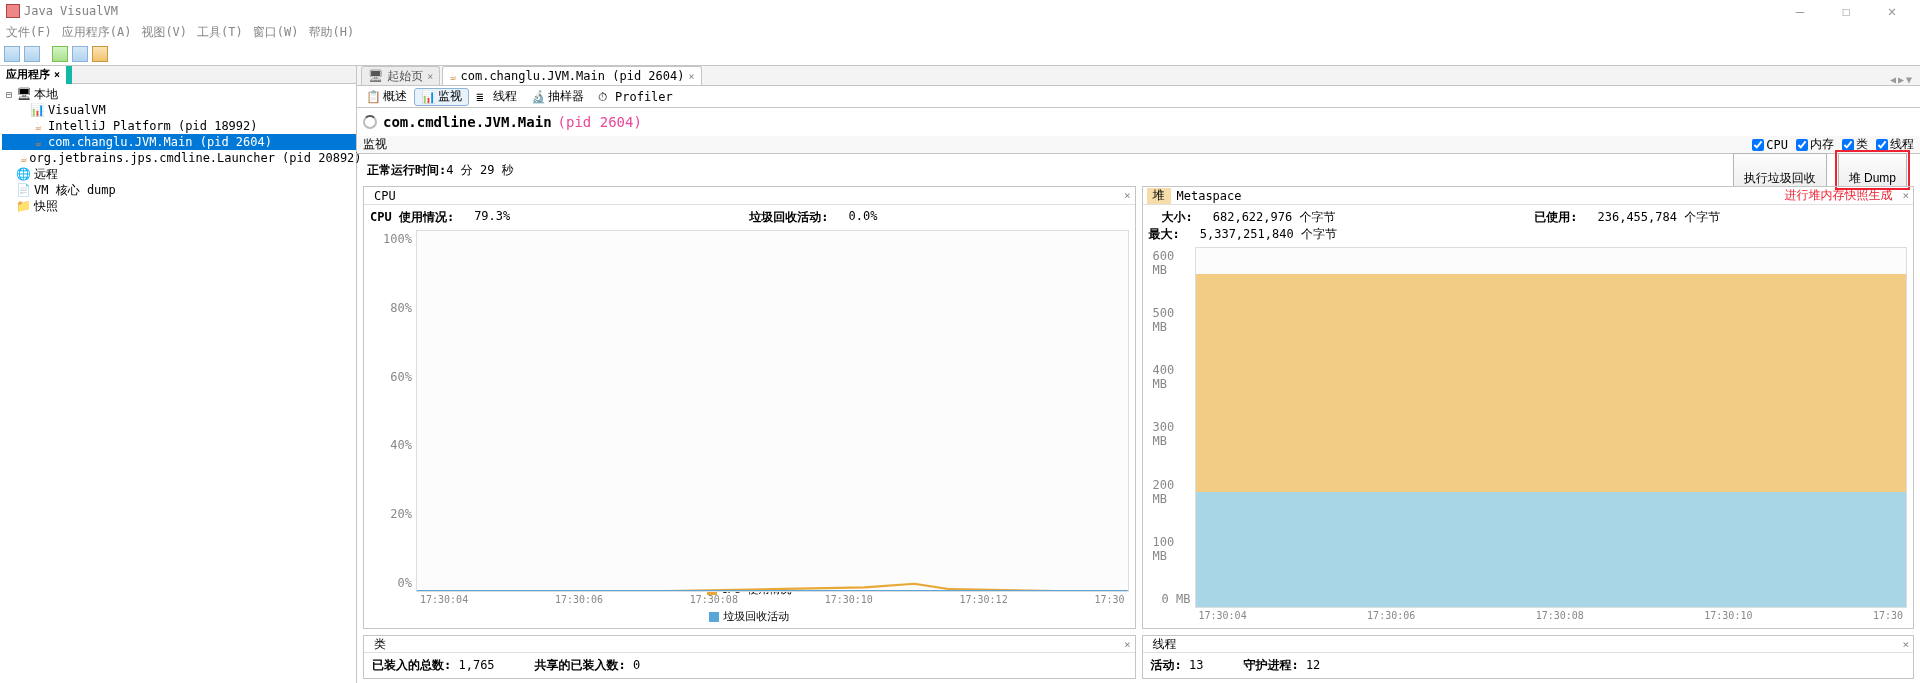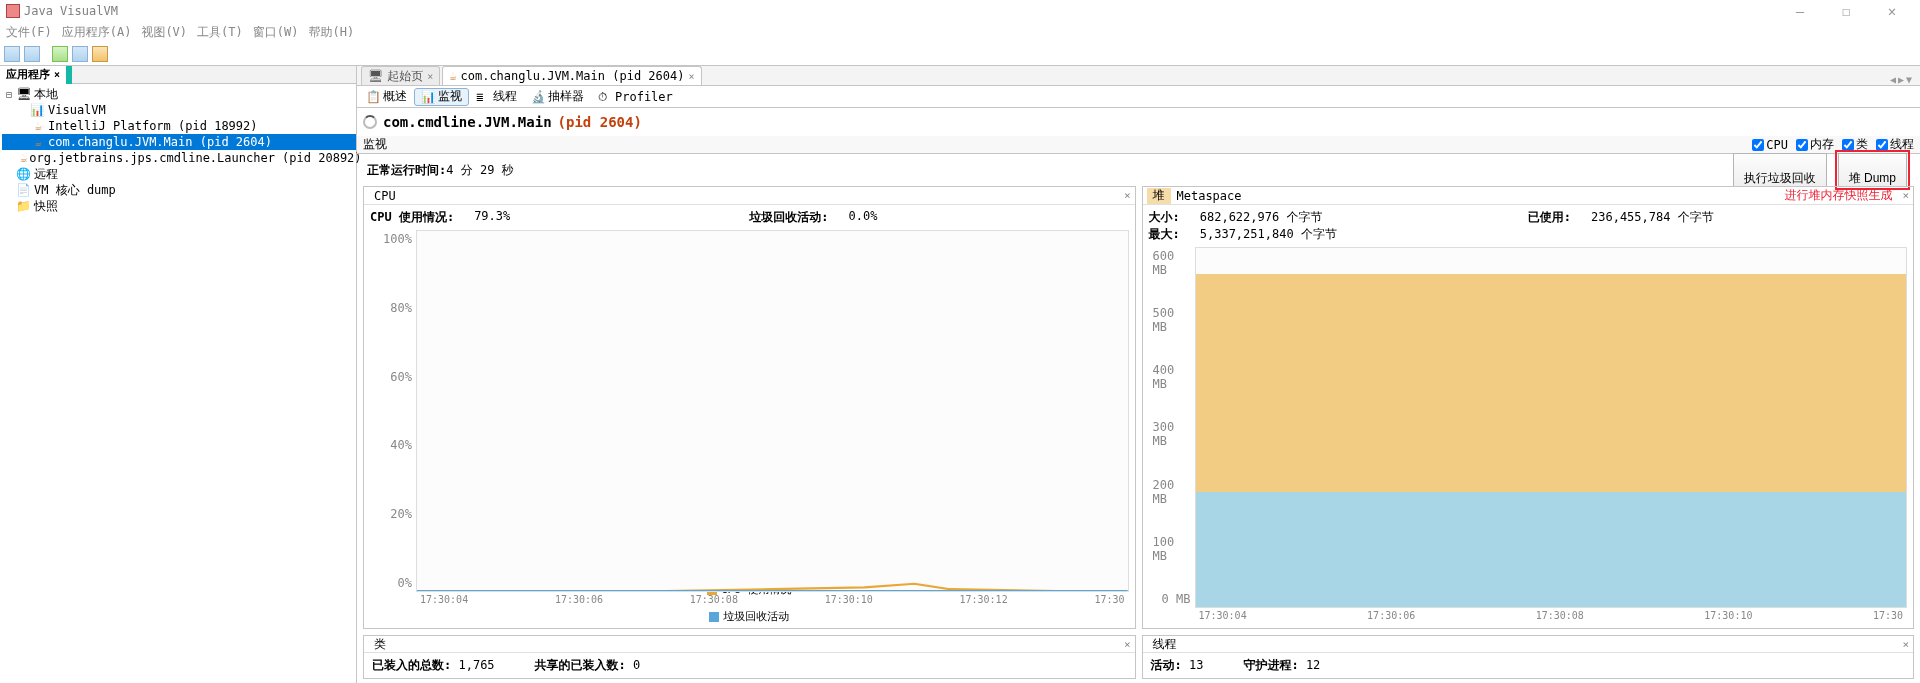--- a/index.html
+++ b/index.html
@@ -51,21 +51,21 @@
 
 
 .sub-tabs { height: 22px; border-bottom: 1px solid #c5c5c5; display:flex; align-items:center; padding: 0 2px;}
 .sub-tab { display:flex; align-items:center; gap:3px; padding: 0 6px; height:18px; font-size:12px; font-family:"SimSun",sans-serif; border:1px solid transparent;}
 .sub-tab.active { border:1px solid #8cb3d6; background:#e8f2fb; border-radius:3px;}
 .sub-icon { width:14px; height:14px; display:inline-block;}
 
 
 .detail-head { height: 28px; display:flex; align-items:center; padding:0 6px; gap:6px; font-size:14px; font-weight:bold; font-family:"SimSun",monospace;}
 .detail-head .hd { color:#000;}
-.detail-head .pid { color:#c2410c; font-weight:bold;}
+.detail-head .pid { color:#ec4899; font-weight:normal;}
 .spinner-icon { width:14px; height:14px; border:2px solid #bbb; border-top-color:#555; border-radius:50%;}
 
 
 .mon-hdr { height: 18px; border-top:0px solid #c5c5c5; border-bottom:1px solid #c5c5c5; background:#f8f8f8; display:flex; align-items:center; padding:0 6px; font-size:12px; font-family:"SimSun",sans-serif;}
 .mon-hdr .options { margin-left:auto; display:flex; gap:8px; align-items:center;}
 .mon-hdr label { display:flex; align-items:center; gap:2px;}
 .mon-hdr input { width:12px; height:12px;}
 
 
 .uptime-row { height: 32px; display:flex; align-items:center; padding: 0 10px; font-size:12px; font-family:"SimSun",monospace;}
@@ -344,21 +344,21 @@
       <div class="pcol">
 
         <div class="panel">
           <div class="panel-hdr">
             <span class="ptab hl">堆</span>
             <span class="ptab">Metaspace</span>
             <span class="annotation">进行堆内存快照生成</span>
             <span class="pclose" style="margin-left:6px;">×</span>
           </div>
           <div class="panel-body">
-            <div style="display:flex;">
+            <div style="display:flex;margin-left:13px;">
               <div class="stat-line" style="flex:1;">
                 <span class="lbl">大小:</span>
                 <span>682,622,976 个字节</span>
               </div>
               <div class="stat-line" style="flex:1;">
                 <span class="lbl">已使用:</span>
                 <span>236,455,784 个字节</span>
               </div>
             </div>
             <div class="stat-line">

